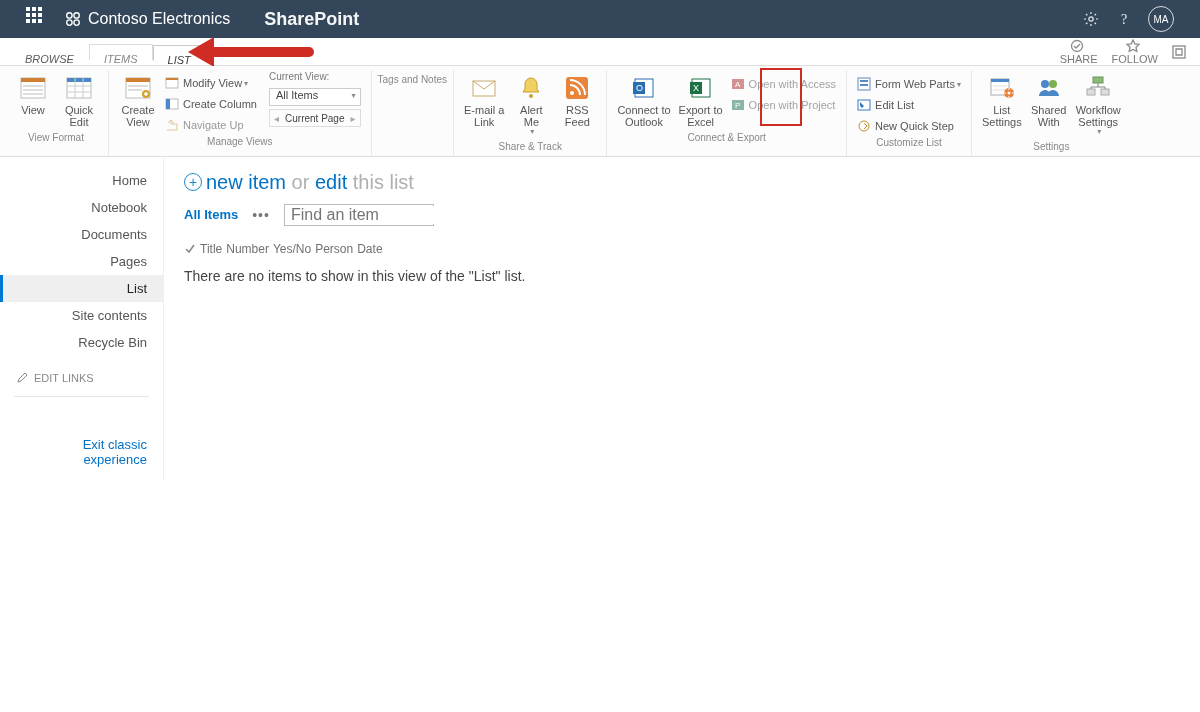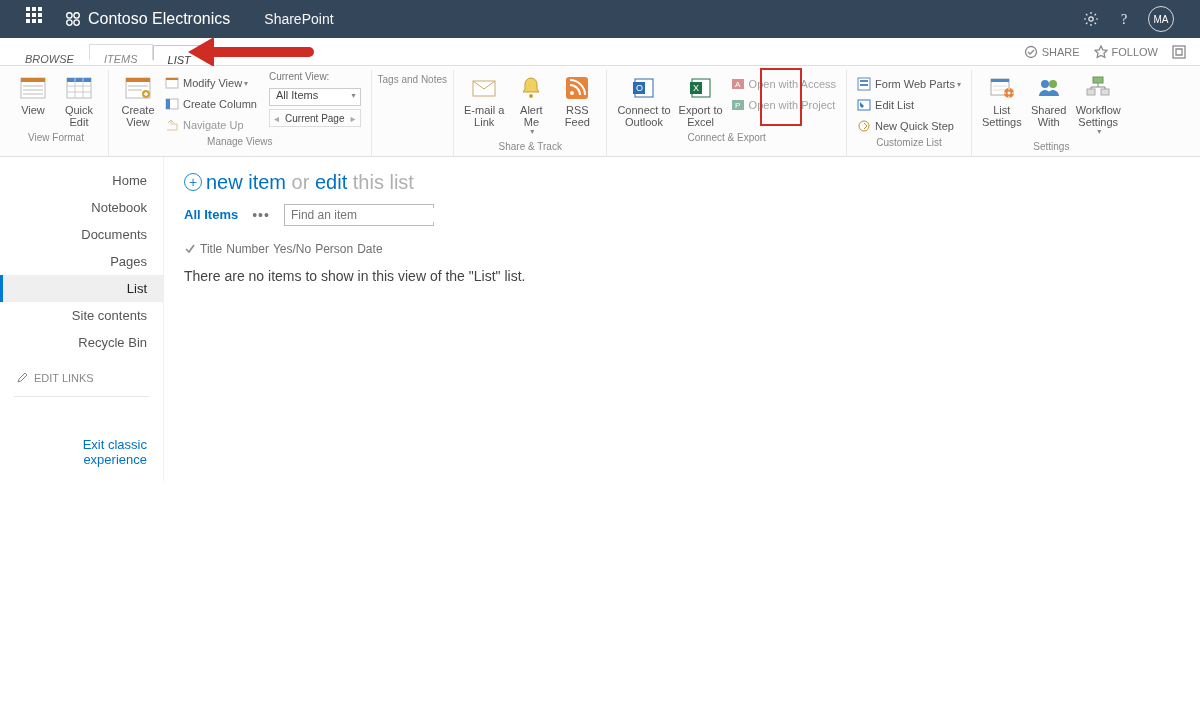--- a/index.html
+++ b/index.html
@@ -4,35 +4,35 @@
 <style>
 * { box-sizing: border-box; margin: 0; padding: 0; }
 body { font-family: "Segoe UI", Tahoma, sans-serif; font-size: 12px; color: #444; background: #fff; }
 
 
 .top-header { background: #34465a; height: 38px; display: flex; align-items: center; color: #fff; padding: 0 26px; }
 .waffle { width: 24px; height: 24px; display: grid; grid-template-columns: repeat(3,4px); grid-template-rows: repeat(3,4px); gap: 2px; margin-right: 14px; cursor: pointer; }
 .waffle span { background: #fff; }
 .logo-icon { width: 18px; height: 18px; margin-right: 6px; }
 .tenant-name { font-size: 16px; font-weight: 500; margin-right: 34px; }
-.app-name { font-size: 14px; font-weight: 400; opacity: 0.95; text-align: center; }
+.app-name { font-size: 18px; font-weight: 700; opacity: 0.95; text-align: center; }
 .header-spacer { flex: 1; }
 .header-icon { width: 34px; height: 34px; display: flex; align-items: center; justify-content: center; cursor: pointer; opacity: 0.9; }
 .avatar { width: 26px; height: 26px; border: 1px solid rgba(255,255,255,0.8); border-radius: 50%; display: flex; align-items: center; justify-content: center; font-size: 10px; margin-left: 6px; }
 
 
 .secondary-bar { height: 28px; background: #fff; display: flex; align-items: center; padding: 0 10px; box-shadow: inset 0 -1px 0 #ddd; }
 .tab-btn { height: 16px; padding: 0 14px; font-size: 11px; line-height: 28px; color: #5a5a5a; cursor: pointer; border-top: 1px solid transparent; border-left: 1px solid transparent; border-right: 1px solid transparent; font-style: italic; }
 .tab-btn.active { background: #fff; border-color: #c8c8c8; border-bottom: 1px solid #fff; margin-bottom: -1px; color: #3a3a3a; }
 .tab-btn.soft { border-color: #dcdcdc; color: #888; }
 .arrow-annot { position: relative; width: 120px; height: 28px; }
 .arrow-body { position: absolute; left: 0; top: 9px; width: 108px; height: 10px; background: #cf2d24; border-radius: 5px; }
 .arrow-head { position: absolute; left: -18px; top: -1px; width: 0; height: 0; border-top: 15px solid transparent; border-bottom: 15px solid transparent; border-right: 26px solid #cf2d24; }
 .secondary-spacer { flex: 1; }
-.sec-action { display: flex; align-items: center; font-size: 11px; color: #7a7a7a; margin-left: 14px; cursor: pointer; }
+.sec-action { display: flex; align-items: center; font-size: 11px; color: #7a7a7a; margin-left: 14px; cursor: pointer; flex-direction: column; }
 .sec-action svg { margin-right: 4px; }
 
 
 .ribbon { background: #fcfcfc; border-bottom: 1px solid #e0e0e0; display: flex; padding: 4px 4px 0 4px; }
 .ribbon-group { border-right: 1px solid #e8e8e8; padding: 2px 6px 2px 6px; display: flex; flex-direction: column; }
 .ribbon-group-label { text-align: center; font-size: 10px; color: #888; padding: 2px 0; }
 .rg-row { display: flex; align-items: flex-start; }
 .big-btn { display: flex; flex-direction: column; align-items: center; margin: 2px 4px; cursor: pointer; font-size: 11px; color: #555; min-width: 38px; line-height: 1.1; text-align: center; }
 .big-btn svg { margin-bottom: 2px; }
 .small-row { display: flex; flex-direction: column; gap: 3px; margin: 0 4px; }
@@ -54,21 +54,21 @@
 
 .main { flex: 1; padding: 14px 20px; }
 .new-item-bar { display: flex; align-items: center; font-size: 20px; color: #b0b0b0; }
 .new-item-bar .plus-icon { width: 18px; height: 18px; border: 1.5px solid #1c8cc8; border-radius: 50%; display: inline-flex; align-items: center; justify-content: center; color: #1c8cc8; font-size: 14px; margin-right: 4px; }
 .new-item-link { color: #0072c6; cursor: pointer; }
 .edit-link { color: #0072c6; cursor: pointer; }
 .views-row { display: flex; align-items: center; margin-top: 10px; gap: 14px; }
 .view-name { font-size: 13px; color: #0072c6; font-weight: 600; cursor: pointer; }
 .ellipsis { font-size: 14px; color: #777; cursor: pointer; letter-spacing: 1px; }
 .search-box { display: flex; align-items: center; border: 1px solid #bbb; height: 22px; width: 150px; padding: 0 6px; }
-.search-box input { border: none; outline: none; font-size: 12px; flex: 1; }
+.search-box input { border: none; outline: none; font-size: 16px; flex: 1; }
 .col-headers { display: flex; gap: 4px; margin-top: 16px; font-size: 12px; color: #707070; align-items: center; }
 .col-headers span { cursor: pointer; }
 .empty-msg { margin-top: 12px; font-size: 14px; color: #444; }
 
 .chev { font-size: 8px; color: #888; margin-left: 2px; }
 .ribbon-wrap { position: relative; }
 </style>
 </head>
 <body>
 

